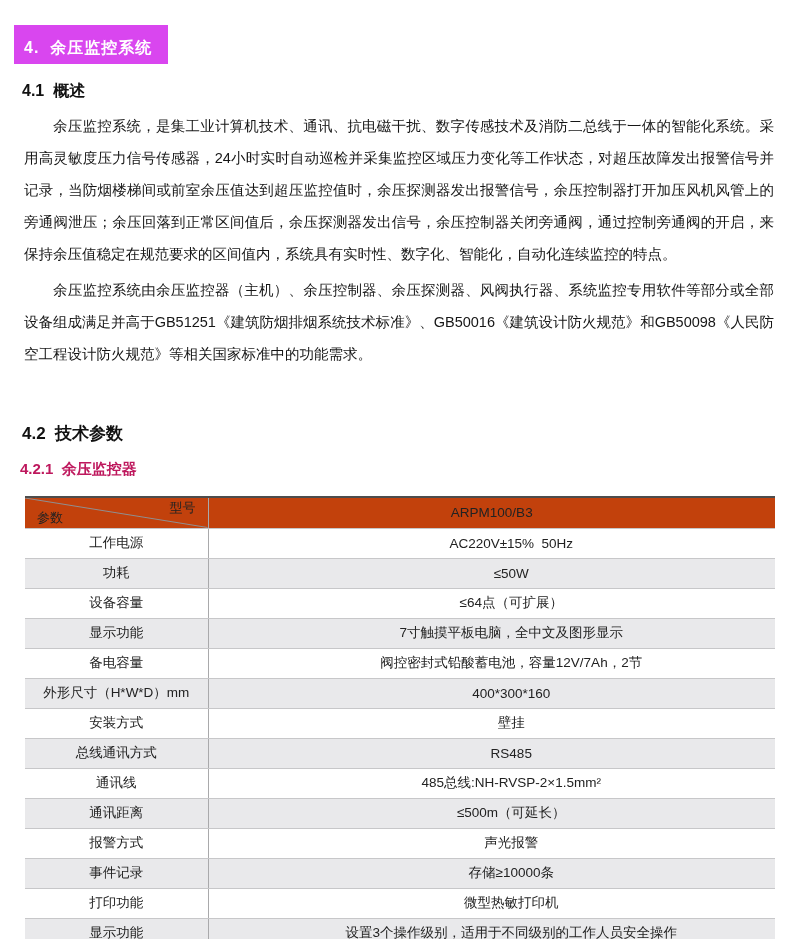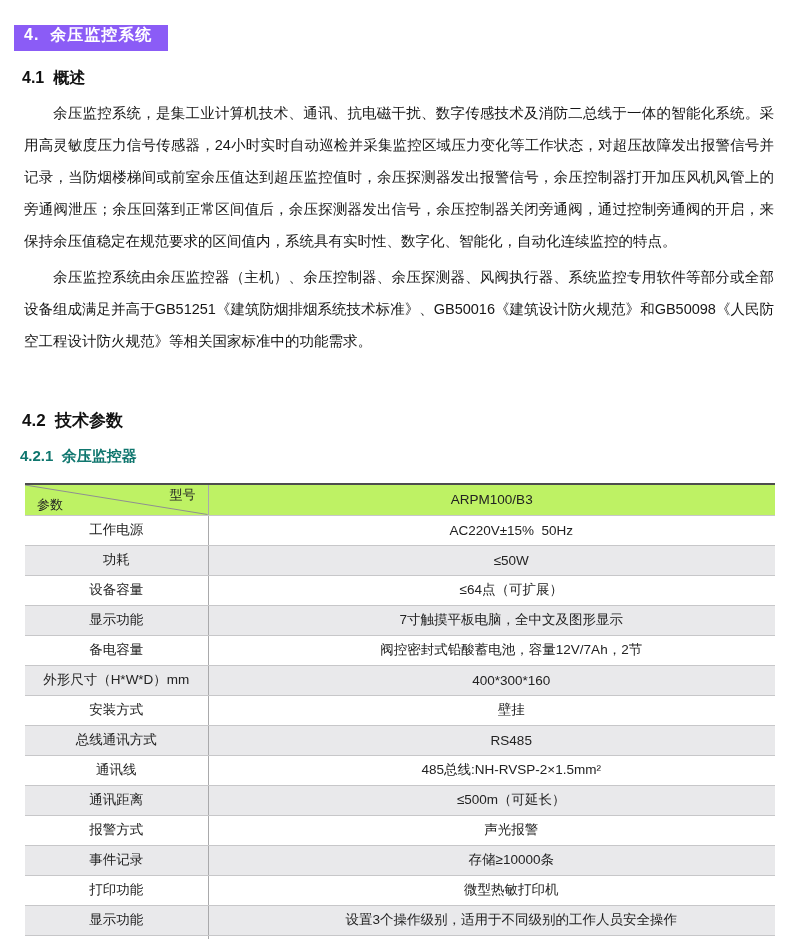--- a/index.html
+++ b/index.html
@@ -9,25 +9,25 @@
     background: #ffffff;
     font-family: "Liberation Sans", "DejaVu Sans", sans-serif;
     color: #1c1c1c;
     overflow: hidden;
   }
   .page { position: relative; width: 800px; height: 939px; }
 
   .section-badge {
     display: inline-block;
     margin: 25px 0 0 14px;
-    background: #8b5cf6;
+    background: #d946ef;
     color: #ffffff;
     font-size: 16px;
     font-weight: bold;
-    padding: 0 16px 5px 10px;
+    padding: 13px 16px 5px 10px;
     white-space: pre;
     letter-spacing: 1px;
   }
 
   .h-overview {
     margin: 17px 16px 8px 22px;
     font-size: 16px;
     font-weight: bold;
     color: #111111;
     white-space: pre;
@@ -47,37 +47,37 @@
     margin: 52px 0 0 22px;
     font-size: 17px;
     font-weight: bold;
     color: #111111;
     white-space: pre;
   }
   .h-monitor {
     margin: 15px 0 0 20px;
     font-size: 15px;
     font-weight: bold;
-    color: #0f766e;
+    color: #be185d;
     white-space: pre;
   }
 
   table.params {
     margin: 17px 0 0 25px;
     width: 750px;
     border-collapse: collapse;
     table-layout: fixed;
     border-top: 2px solid #4d4d4d;
     border-bottom: 2px solid #4d4d4d;
     font-size: 13.5px;
     color: #222222;
   }
   table.params col.c-param { width: 183px; }
   table.params tr { height: 30px; }
-  table.params thead tr { height: 31px; background: #bef264; }
+  table.params thead tr { height: 31px; background: #c2410c; }
   table.params td, table.params th {
     border-bottom: 1px solid #c7c7c9;
     padding: 0 6px;
     text-align: center;
     vertical-align: middle;
     font-weight: normal;
   }
   table.params td:first-child, table.params th:first-child {
     border-right: 1px solid #a9a9ab;
   }

